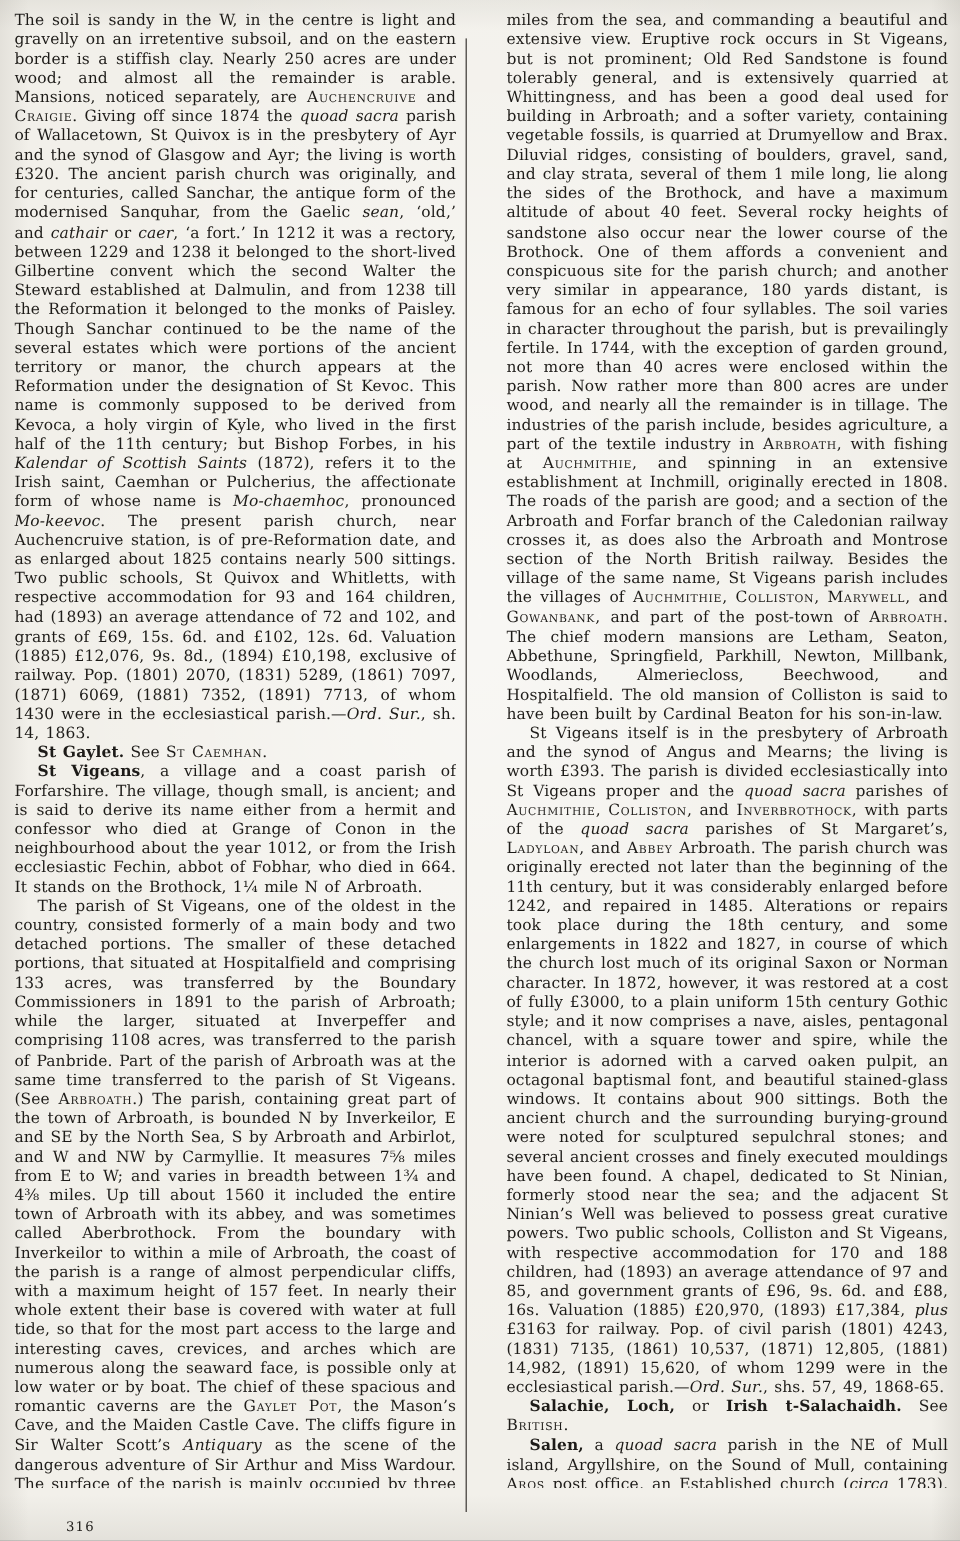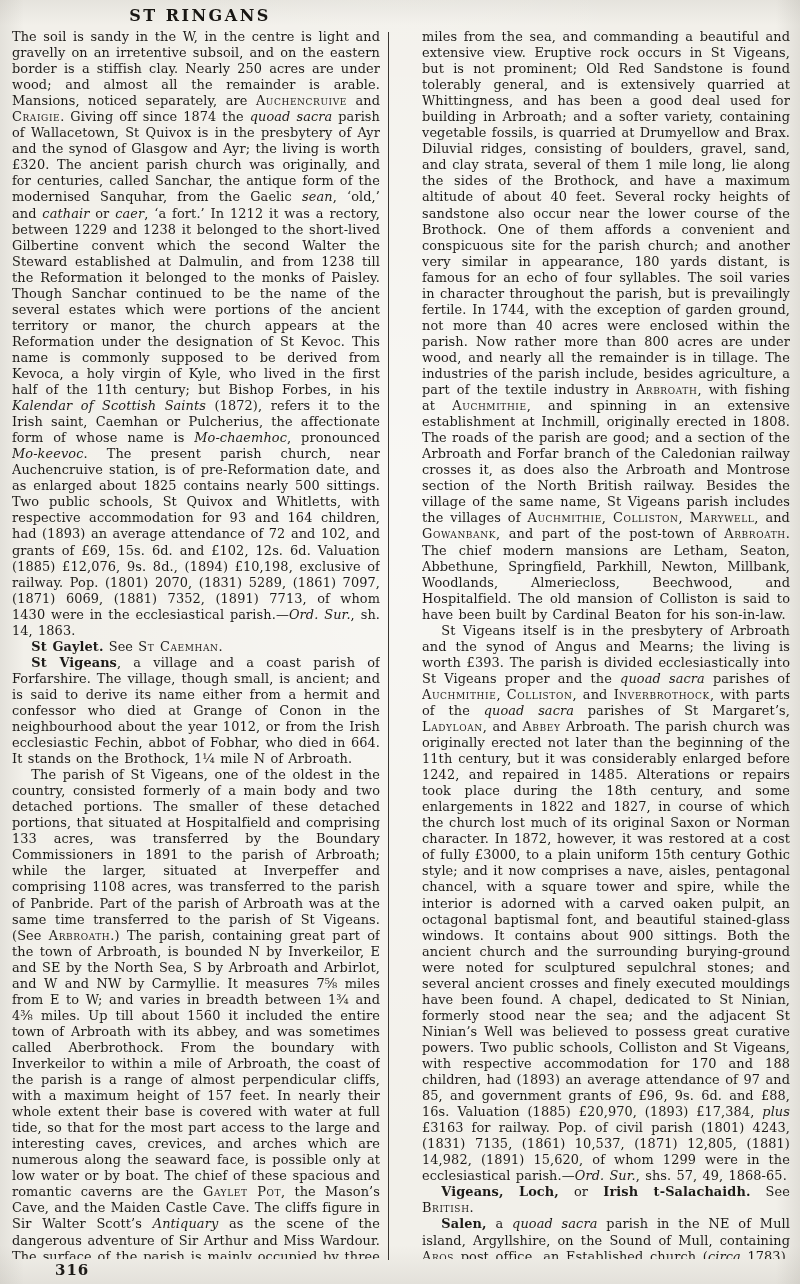--- a/index.html
+++ b/index.html
@@ -73,41 +73,40 @@
   .it {
     font-style: italic;
   }
   .b {
     font-weight: bold;
   }
   .page-number {
     position: absolute;
     left: 55px;
     bottom: 5px;
-    font-weight: bold;
-    font-size: 15px;
+    font-weight: normal;
+    font-size: 11px;
     letter-spacing: 1px;
   }
 </style>
 </head>
 <body>
 
 <div class="page">
   <div class="running-heads">
-    <div class="running-head">ST RINGANS</div>
   </div>
   <div class="col-divider"></div>
   <div class="columns">
     <div class="col">
         <p class="noindent"><span>The soil is sandy in the W, in the centre is light and gravelly on an irretentive subsoil, and on the eastern border is a stiffish clay. Nearly 250 acres are under wood; and almost all the remainder is arable. Mansions, noticed separately, are </span><span class="sc">Auchencruive</span><span> and </span><span class="sc">Craigie</span><span>. Giving off since 1874 the </span><span class="it">quoad sacra</span><span> parish of Wallacetown, St Quivox is in the presbytery of Ayr and the synod of Glasgow and Ayr; the living is worth £320. The ancient parish church was originally, and for centuries, called Sanchar, the antique form of the modernised Sanquhar, from the Gaelic </span><span class="it">sean</span><span>, ‘old,’ and </span><span class="it">cathair</span><span> or </span><span class="it">caer</span><span>, ‘a fort.’ In 1212 it was a rectory, between 1229 and 1238 it belonged to the short-lived Gilbertine convent which the second Walter the Steward established at Dalmulin, and from 1238 till the Reformation it belonged to the monks of Paisley. Though Sanchar continued to be the name of the several estates which were portions of the ancient territory or manor, the church appears at the Reformation under the designation of St Kevoc. This name is commonly supposed to be derived from Kevoca, a holy virgin of Kyle, who lived in the first half of the 11th century; but Bishop Forbes, in his </span><span class="it">Kalendar of Scottish Saints</span><span> (1872), refers it to the Irish saint, Caemhan or Pulcherius, the affectionate form of whose name is </span><span class="it">Mo-chaemhoc</span><span>, pronounced </span><span class="it">Mo-keevoc</span><span>. The present parish church, near Auchencruive station, is of pre-Reformation date, and as enlarged about 1825 contains nearly 500 sittings. Two public schools, St Quivox and Whitletts, with respective accommodation for 93 and 164 children, had (1893) an average attendance of 72 and 102, and grants of £69, 15s. 6d. and £102, 12s. 6d. Valuation (1885) £12,076, 9s. 8d., (1894) £10,198, exclusive of railway. Pop. (1801) 2070, (1831) 5289, (1861) 7097, (1871) 6069, (1881) 7352, (1891) 7713, of whom 1430 were in the ecclesiastical parish.—</span><span class="it">Ord. Sur.</span><span>, sh. 14, 1863.</span></p>
         <p><span class="b">St Gaylet.</span><span> See </span><span class="sc">St Caemhan</span><span>.</span></p>
         <p><span class="b">St Vigeans</span><span>, a village and a coast parish of Forfarshire. The village, though small, is ancient; and is said to derive its name either from a hermit and confessor who died at Grange of Conon in the neighbourhood about the year 1012, or from the Irish ecclesiastic Fechin, abbot of Fobhar, who died in 664. It stands on the Brothock, 1¼ mile N of Arbroath.</span></p>
         <p><span>The parish of St Vigeans, one of the oldest in the country, consisted formerly of a main body and two detached portions. The smaller of these detached portions, that situated at Hospitalfield and comprising 133 acres, was transferred by the Boundary Commissioners in 1891 to the parish of Arbroath; while the larger, situated at Inverpeffer and comprising 1108 acres, was transferred to the parish of Panbride. Part of the parish of Arbroath was at the same time transferred to the parish of St Vigeans. (See </span><span class="sc">Arbroath</span><span>.) The parish, containing great part of the town of Arbroath, is bounded N by Inverkeilor, E and SE by the North Sea, S by Arbroath and Arbirlot, and W and NW by Carmyllie. It measures 7⅝ miles from E to W; and varies in breadth between 1¾ and 4⅜ miles. Up till about 1560 it included the entire town of Arbroath with its abbey, and was sometimes called Aberbrothock. From the boundary with Inverkeilor to within a mile of Arbroath, the coast of the parish is a range of almost perpendicular cliffs, with a maximum height of 157 feet. In nearly their whole extent their base is covered with water at full tide, so that for the most part access to the large and interesting caves, crevices, and arches which are numerous along the seaward face, is possible only at low water or by boat. The chief of these spacious and romantic caverns are the </span><span class="sc">Gaylet Pot</span><span>, the Mason’s Cave, and the Maiden Castle Cave. The cliffs figure in Sir Walter Scott’s </span><span class="it">Antiquary</span><span> as the scene of the dangerous adventure of Sir Arthur and Miss Wardour. The surface of the parish is mainly occupied by three different declivities or ridges; while the streamlet Brothock, flowing SSE, divides it into two tolerably equal parts. The chief eminences are Dichmont Law (323 feet), about 1¼ mile from the coast, and Cairn Conan (597), in the W, 7½</span></p>
       </div>
     <div class="col">
         <p class="noindent"><span>miles from the sea, and commanding a beautiful and extensive view. Eruptive rock occurs in St Vigeans, but is not prominent; Old Red Sandstone is found tolerably general, and is extensively quarried at Whittingness, and has been a good deal used for building in Arbroath; and a softer variety, containing vegetable fossils, is quarried at Drumyellow and Brax. Diluvial ridges, consisting of boulders, gravel, sand, and clay strata, several of them 1 mile long, lie along the sides of the Brothock, and have a maximum altitude of about 40 feet. Several rocky heights of sandstone also occur near the lower course of the Brothock. One of them affords a convenient and conspicuous site for the parish church; and another very similar in appearance, 180 yards distant, is famous for an echo of four syllables. The soil varies in character throughout the parish, but is prevailingly fertile. In 1744, with the exception of garden ground, not more than 40 acres were enclosed within the parish. Now rather more than 800 acres are under wood, and nearly all the remainder is in tillage. The industries of the parish include, besides agriculture, a part of the textile industry in </span><span class="sc">Arbroath</span><span>, with fishing at </span><span class="sc">Auchmithie</span><span>, and spinning in an extensive establishment at Inchmill, originally erected in 1808. The roads of the parish are good; and a section of the Arbroath and Forfar branch of the Caledonian railway crosses it, as does also the Arbroath and Montrose section of the North British railway. Besides the village of the same name, St Vigeans parish includes the villages of </span><span class="sc">Auchmithie</span><span>, </span><span class="sc">Colliston</span><span>, </span><span class="sc">Marywell</span><span>, and </span><span class="sc">Gowanbank</span><span>, and part of the post-town of </span><span class="sc">Arbroath</span><span>. The chief modern mansions are Letham, Seaton, Abbethune, Springfield, Parkhill, Newton, Millbank, Woodlands, Almeriecloss, Beechwood, and Hospitalfield. The old mansion of Colliston is said to have been built by Cardinal Beaton for his son-in-law.</span></p>
         <p><span>St Vigeans itself is in the presbytery of Arbroath and the synod of Angus and Mearns; the living is worth £393. The parish is divided ecclesiastically into St Vigeans proper and the </span><span class="it">quoad sacra</span><span> parishes of </span><span class="sc">Auchmithie</span><span>, </span><span class="sc">Colliston</span><span>, and </span><span class="sc">Inverbrothock</span><span>, with parts of the </span><span class="it">quoad sacra</span><span> parishes of St Margaret’s, </span><span class="sc">Ladyloan</span><span>, and </span><span class="sc">Abbey</span><span> Arbroath. The parish church was originally erected not later than the beginning of the 11th century, but it was considerably enlarged before 1242, and repaired in 1485. Alterations or repairs took place during the 18th century, and some enlargements in 1822 and 1827, in course of which the church lost much of its original Saxon or Norman character. In 1872, however, it was restored at a cost of fully £3000, to a plain uniform 15th century Gothic style; and it now comprises a nave, aisles, pentagonal chancel, with a square tower and spire, while the interior is adorned with a carved oaken pulpit, an octagonal baptismal font, and beautiful stained-glass windows. It contains about 900 sittings. Both the ancient church and the surrounding burying-ground were noted for sculptured sepulchral stones; and several ancient crosses and finely executed mouldings have been found. A chapel, dedicated to St Ninian, formerly stood near the sea; and the adjacent St Ninian’s Well was believed to possess great curative powers. Two public schools, Colliston and St Vigeans, with respective accommodation for 170 and 188 children, had (1893) an average attendance of 97 and 85, and government grants of £96, 9s. 6d. and £88, 16s. Valuation (1885) £20,970, (1893) £17,384, </span><span class="it">plus</span><span> £3163 for railway. Pop. of civil parish (1801) 4243, (1831) 7135, (1861) 10,537, (1871) 12,805, (1881) 14,982, (1891) 15,620, of whom 1299 were in the ecclesiastical parish.—</span><span class="it">Ord. Sur.</span><span>, shs. 57, 49, 1868-65.</span></p>
-        <p><span class="b">Vigeans, Loch,</span><span> or </span><span class="b">Irish t-Salachaidh.</span><span> See </span><span class="sc">British</span><span>.</span></p>
+        <p><span class="b">Salachie, Loch,</span><span> or </span><span class="b">Irish t-Salachaidh.</span><span> See </span><span class="sc">British</span><span>.</span></p>
         <p><span class="b">Salen,</span><span> a </span><span class="it">quoad sacra</span><span> parish in the NE of Mull island, Argyllshire, on the Sound of Mull, containing </span><span class="sc">Aros</span><span> post office, an Established church (</span><span class="it">circa</span><span> 1783), a Free church (1883), St Columba’s Episcopal church (1874), a public school, and a hotel. Pop. (1871) 605, (1881) 600, (1891) 522, of whom 359 were in Torosay parish and 162 in Kilninian and Kilmore.</span></p>
       </div>
   </div>
   <div class="page-number">316</div>
 </div>
 
 </body></html>

